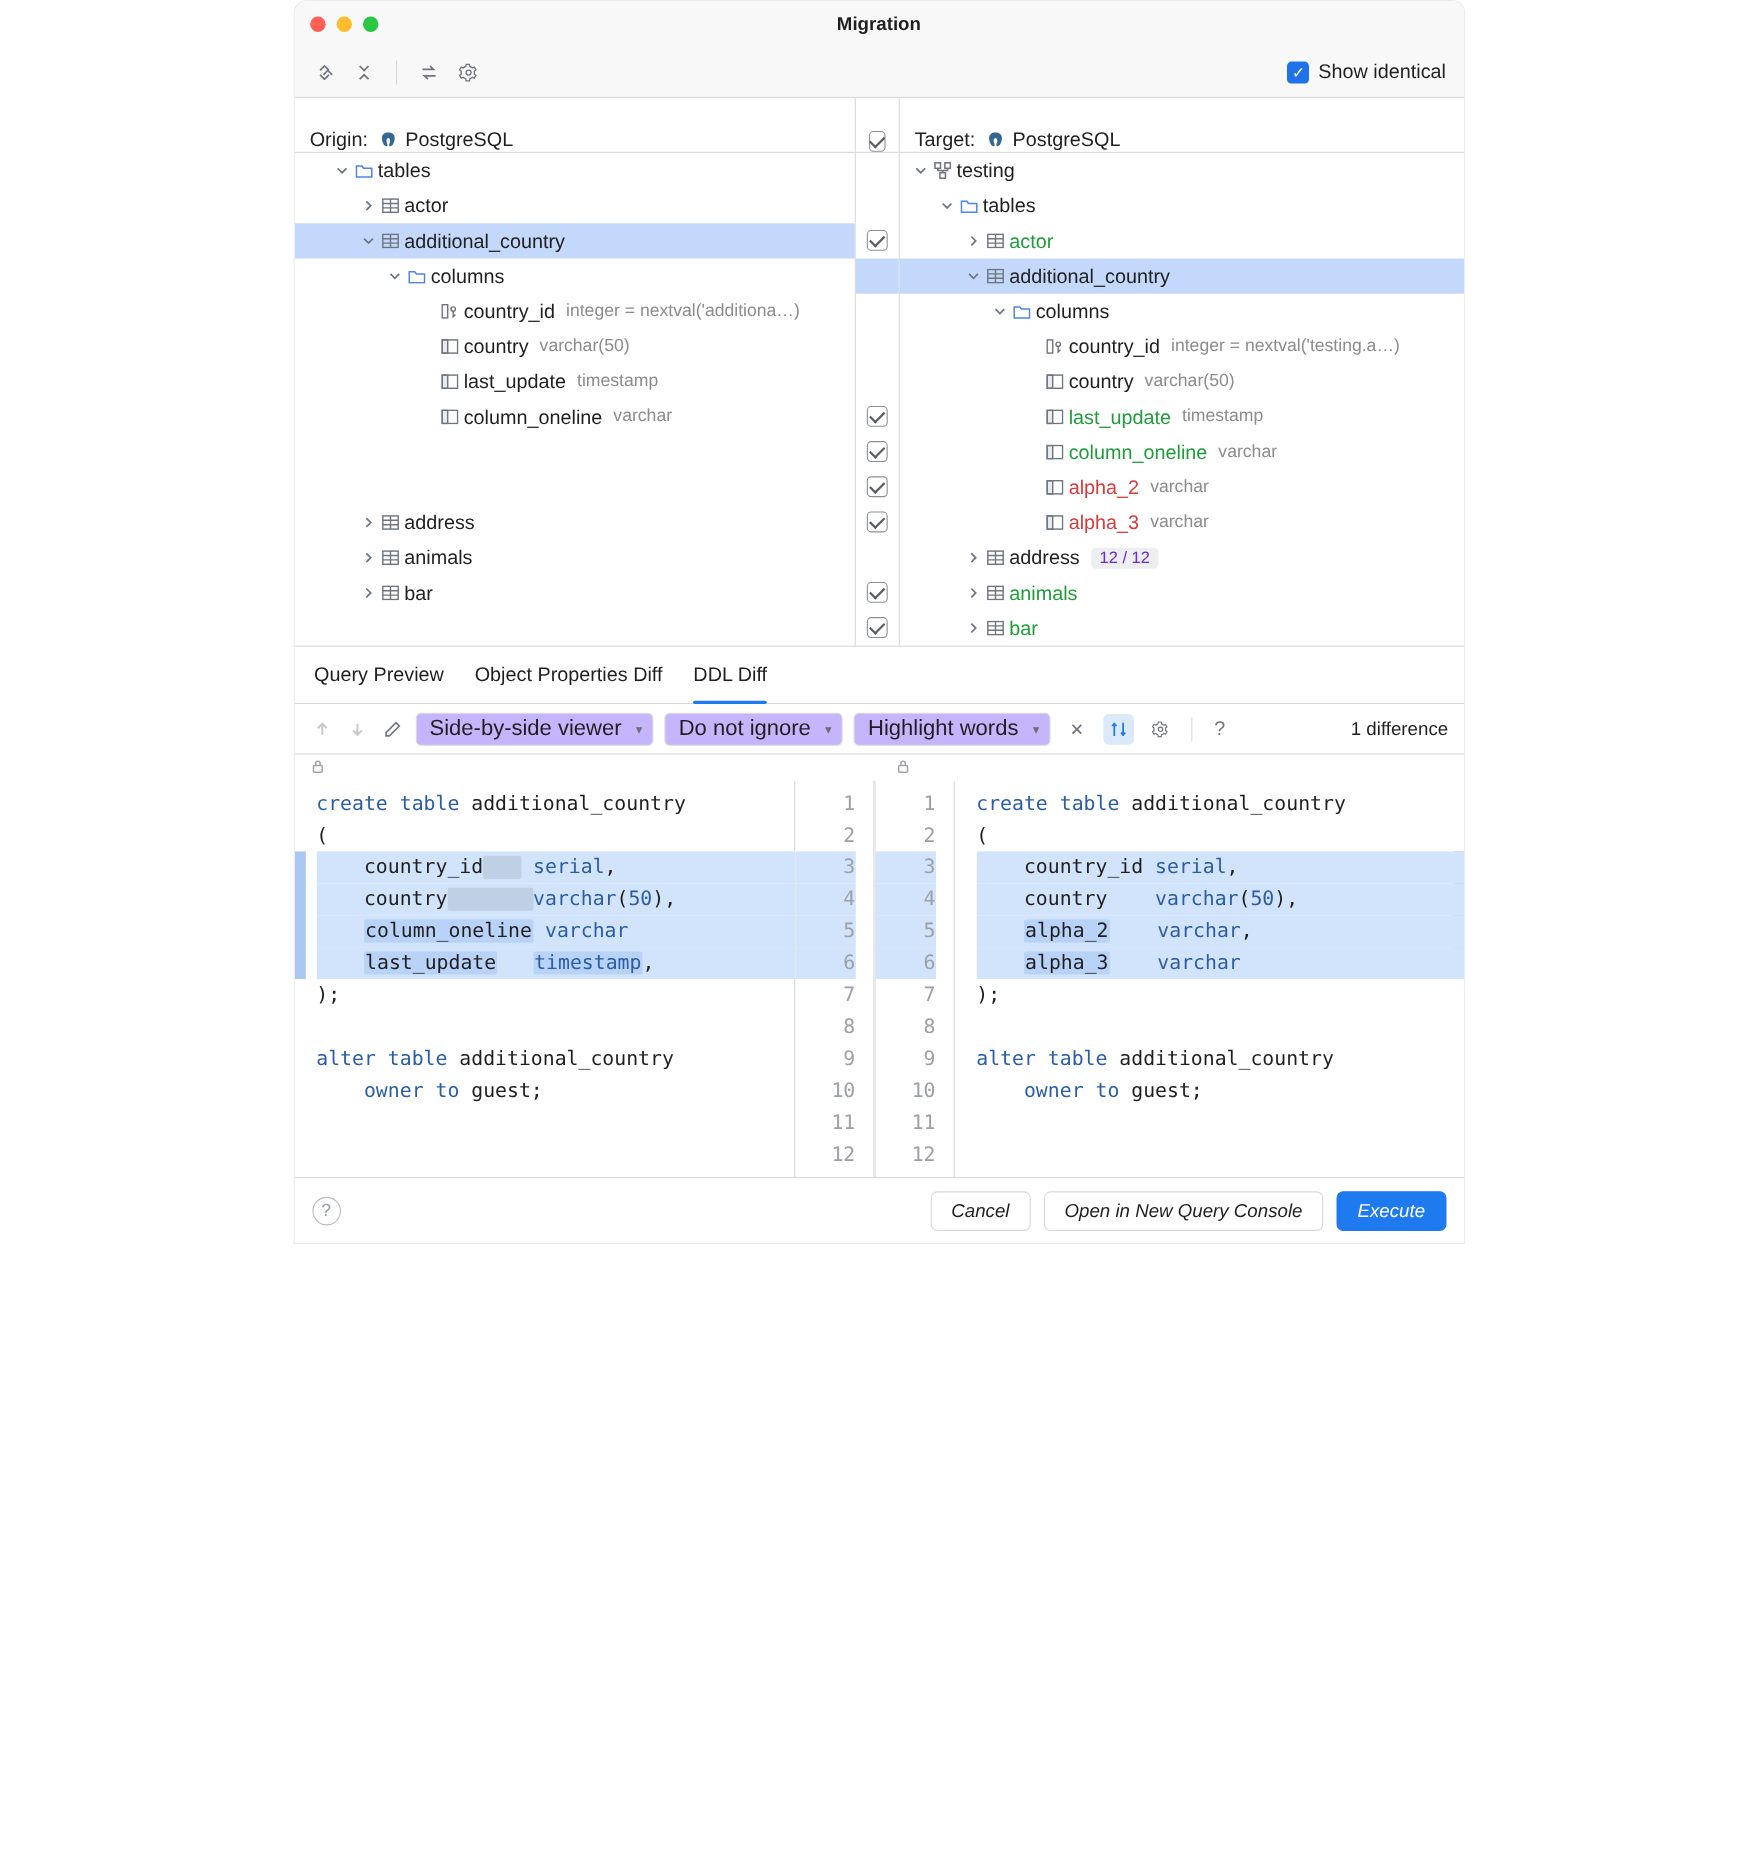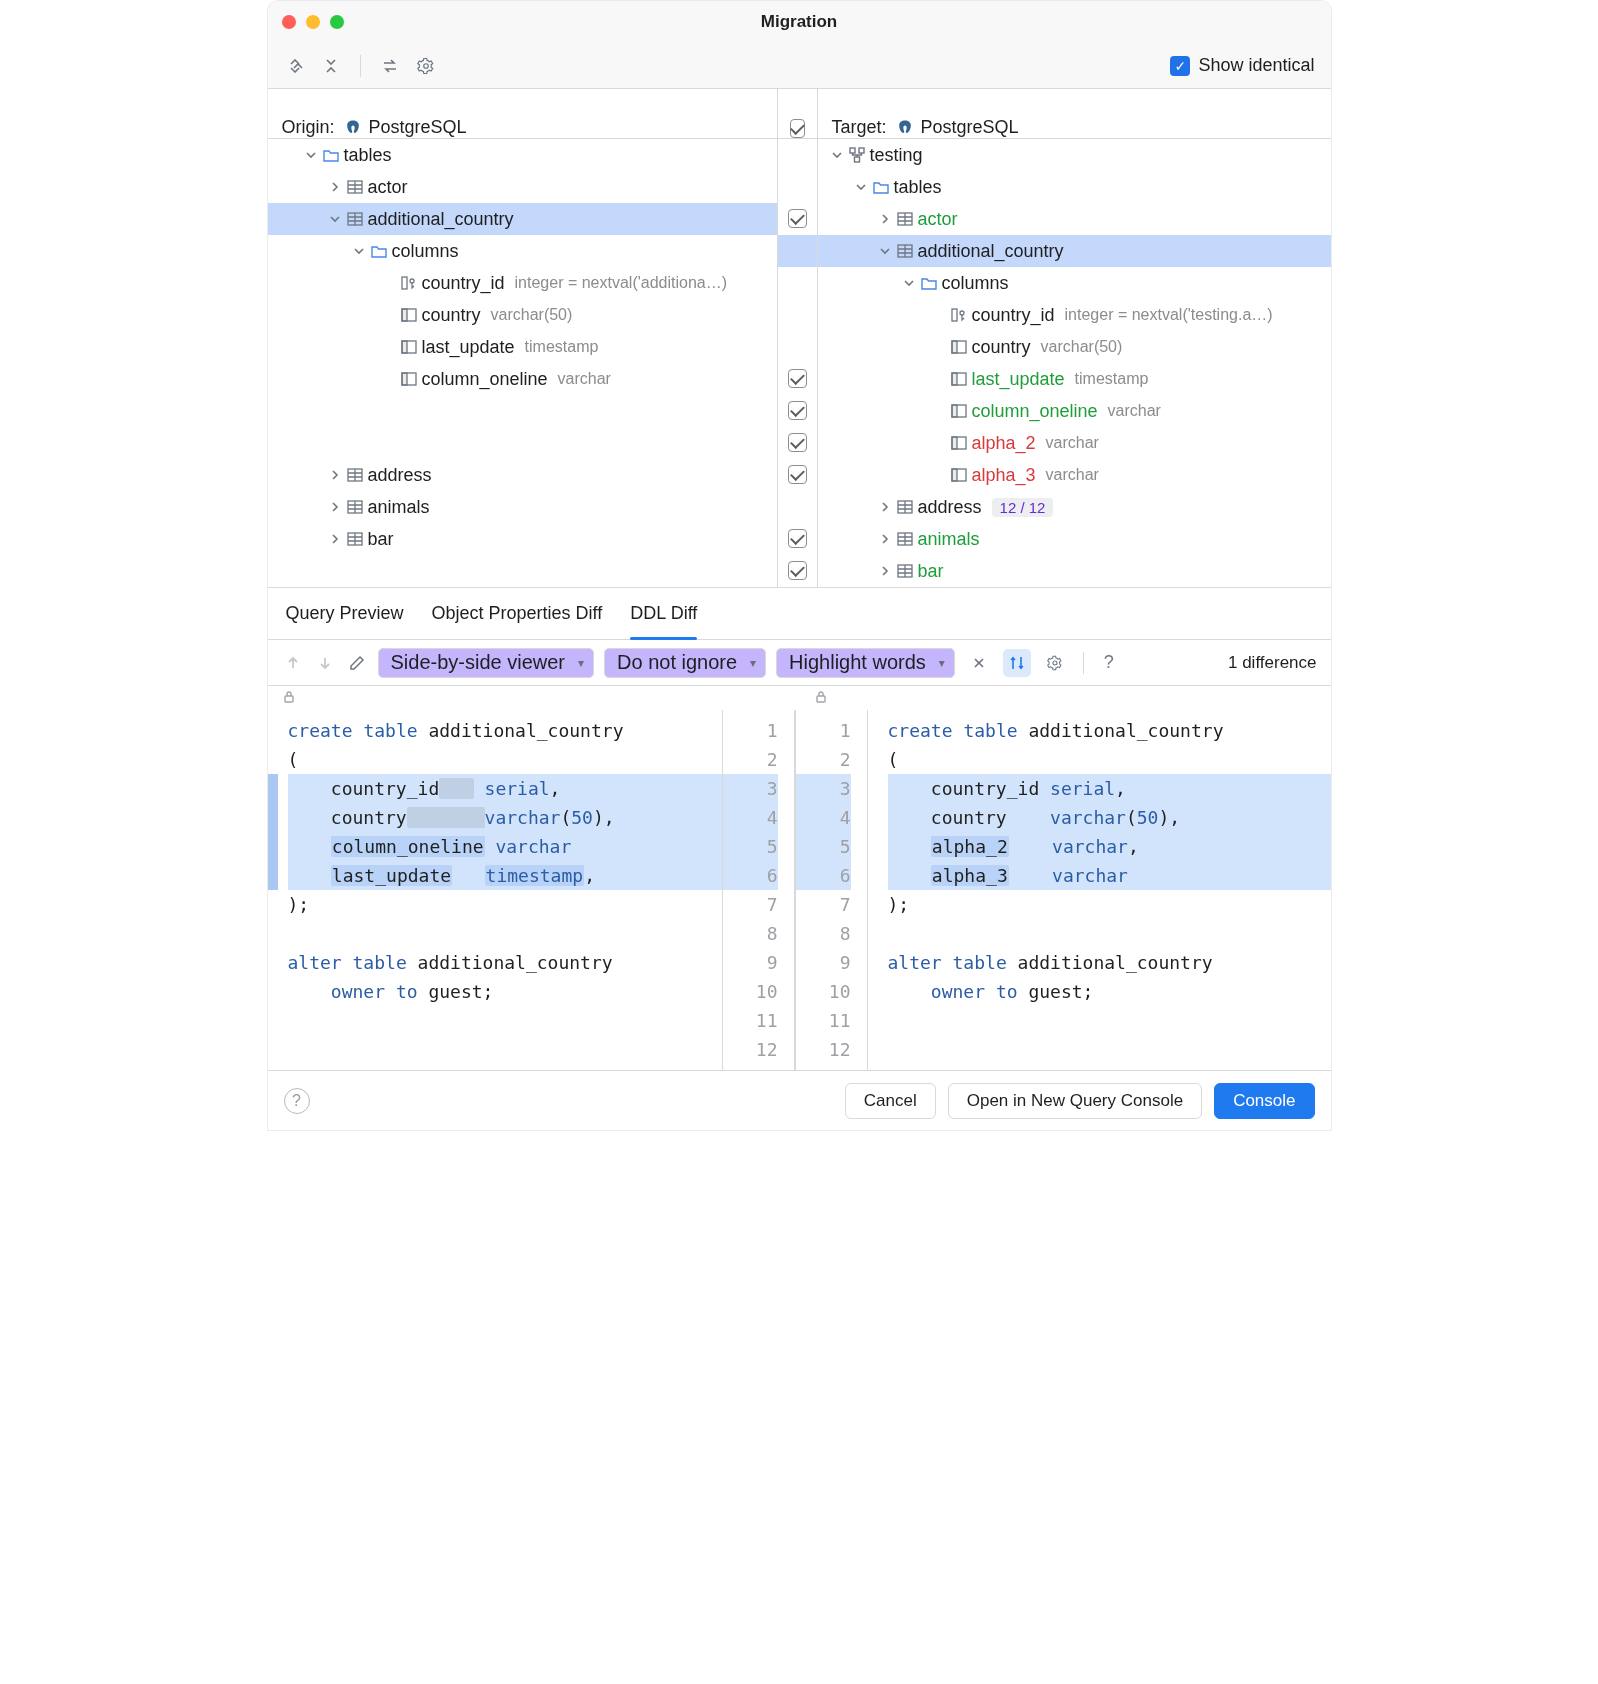--- a/index.html
+++ b/index.html
@@ -173,21 +173,21 @@
   .edge-marker.right { right:0; }
 
   
   .footer {
     display:flex; align-items:center; height:60px; padding: 0 16px; gap:12px;
     border-top: 1px solid var(--border);
   }
   .footer .spacer { flex:1; }
   .btn {
     height:36px; padding:0 18px; border-radius:6px; border:1px solid var(--border);
-    background:#fff; display:flex; align-items:center; font-size:17px; cursor:pointer;
+    background:#fff; display:flex; align-items:center; font-size:17px; cursor:pointer;font-style:italic;
   }
   .btn.primary { background: var(--blue-bright); color:#fff; border-color: var(--blue-bright); }
   .help-ic {
     width:26px; height:26px; border-radius:50%; border:1.5px solid #b6bbc0; color:#939aa1;
     display:flex; align-items:center; justify-content:center; font-size:16px; cursor:pointer;
   }
 
   
   .indent-0{padding-left:10px;} .indent-1{padding-left:34px;} .indent-2{padding-left:58px;}
   .indent-3{padding-left:82px;} .indent-4{padding-left:130px;}
@@ -766,16 +766,16 @@
         <div class="code-line"></div>
       </div>
     </div>
   </div>
 
   <div class="footer">
     <div class="help-ic">?</div>
     <div class="spacer"></div>
     <div class="btn">Cancel</div>
     <div class="btn">Open in New Query Console</div>
-    <div class="btn primary">Console</div>
+    <div class="btn primary">Execute</div>
   </div>
 
 </div>
 
 </body></html>

